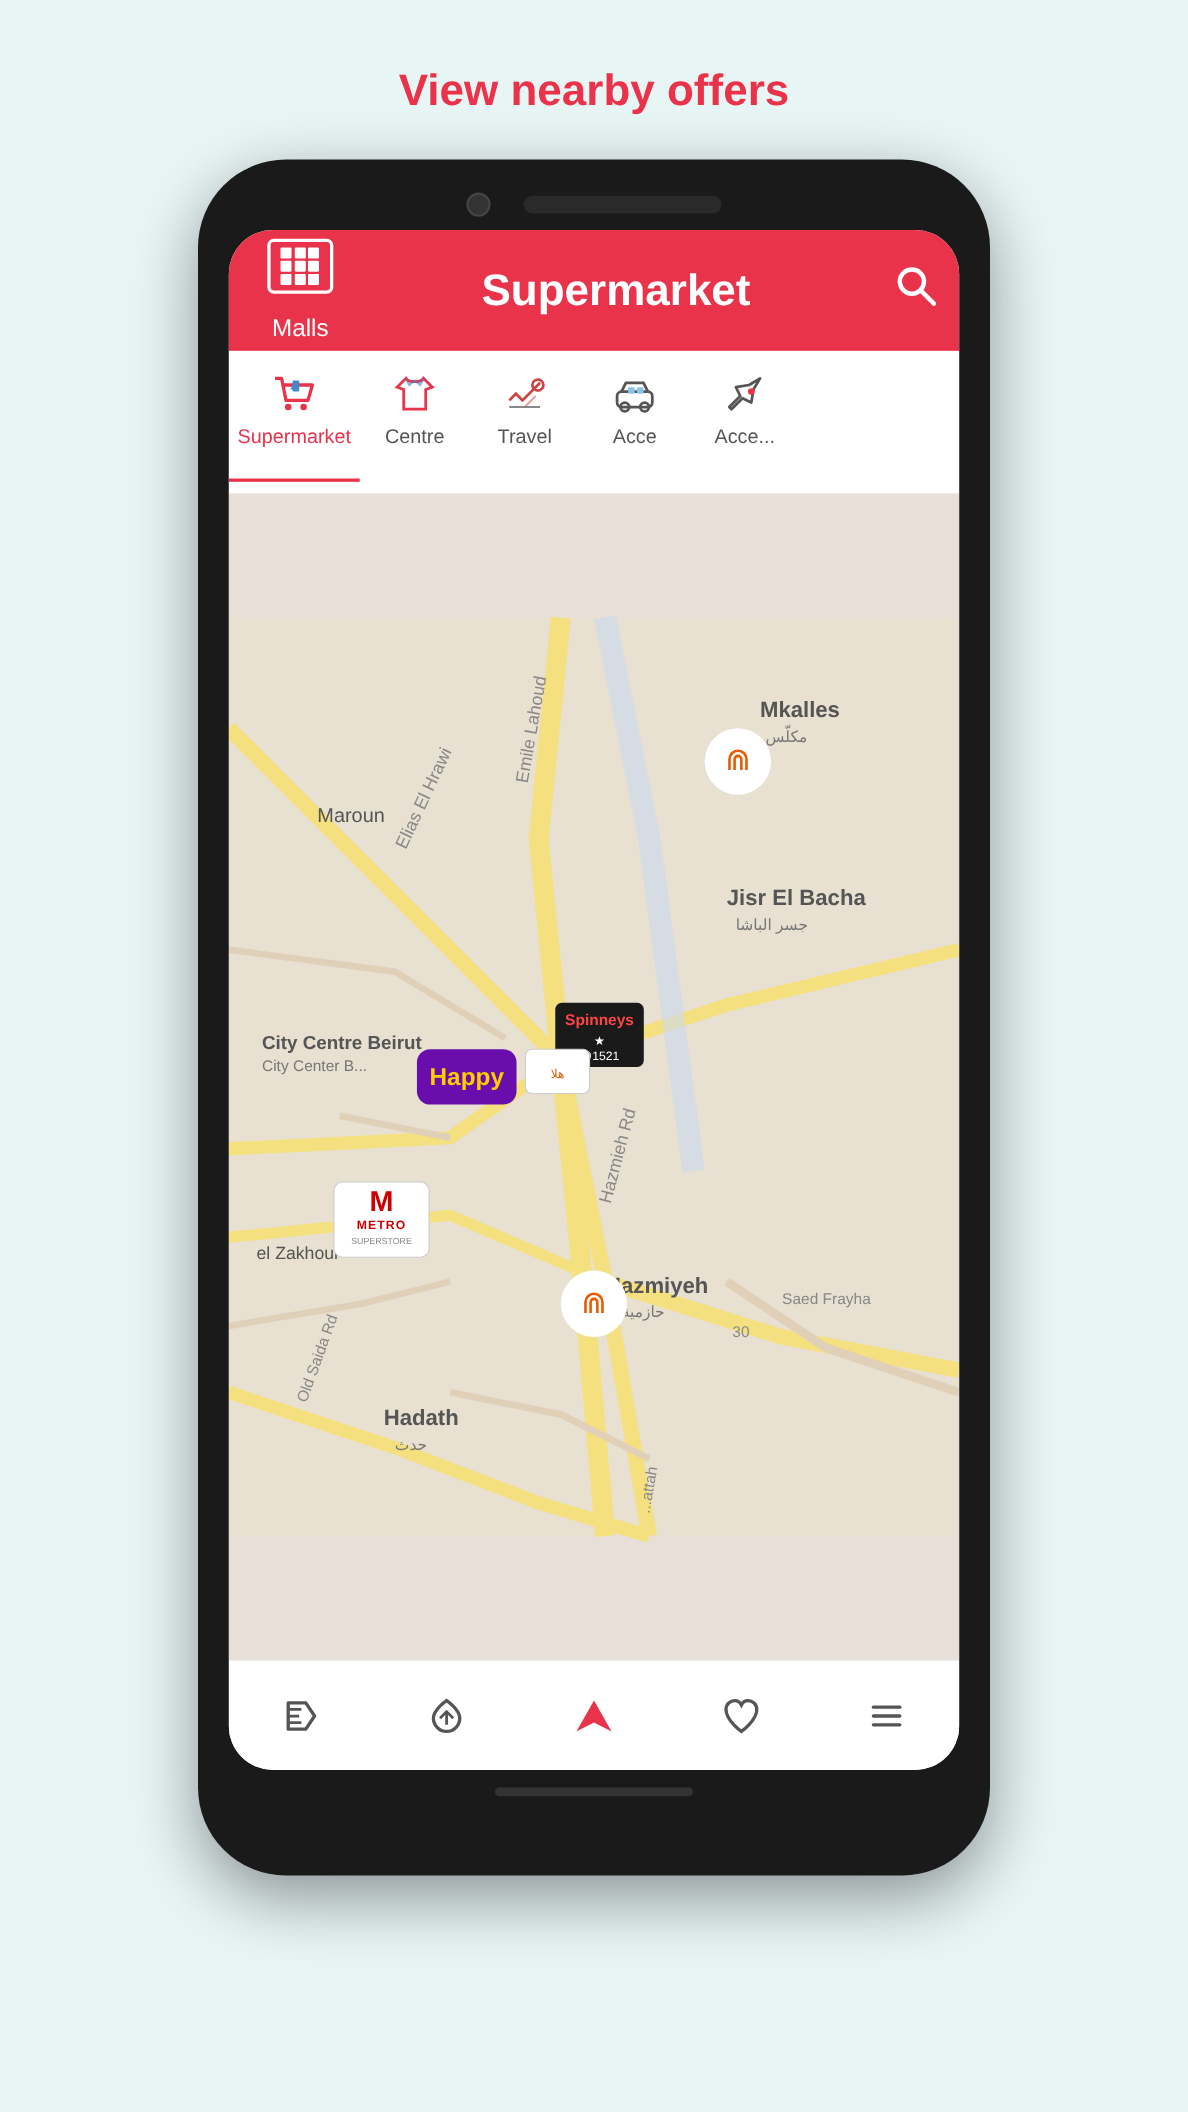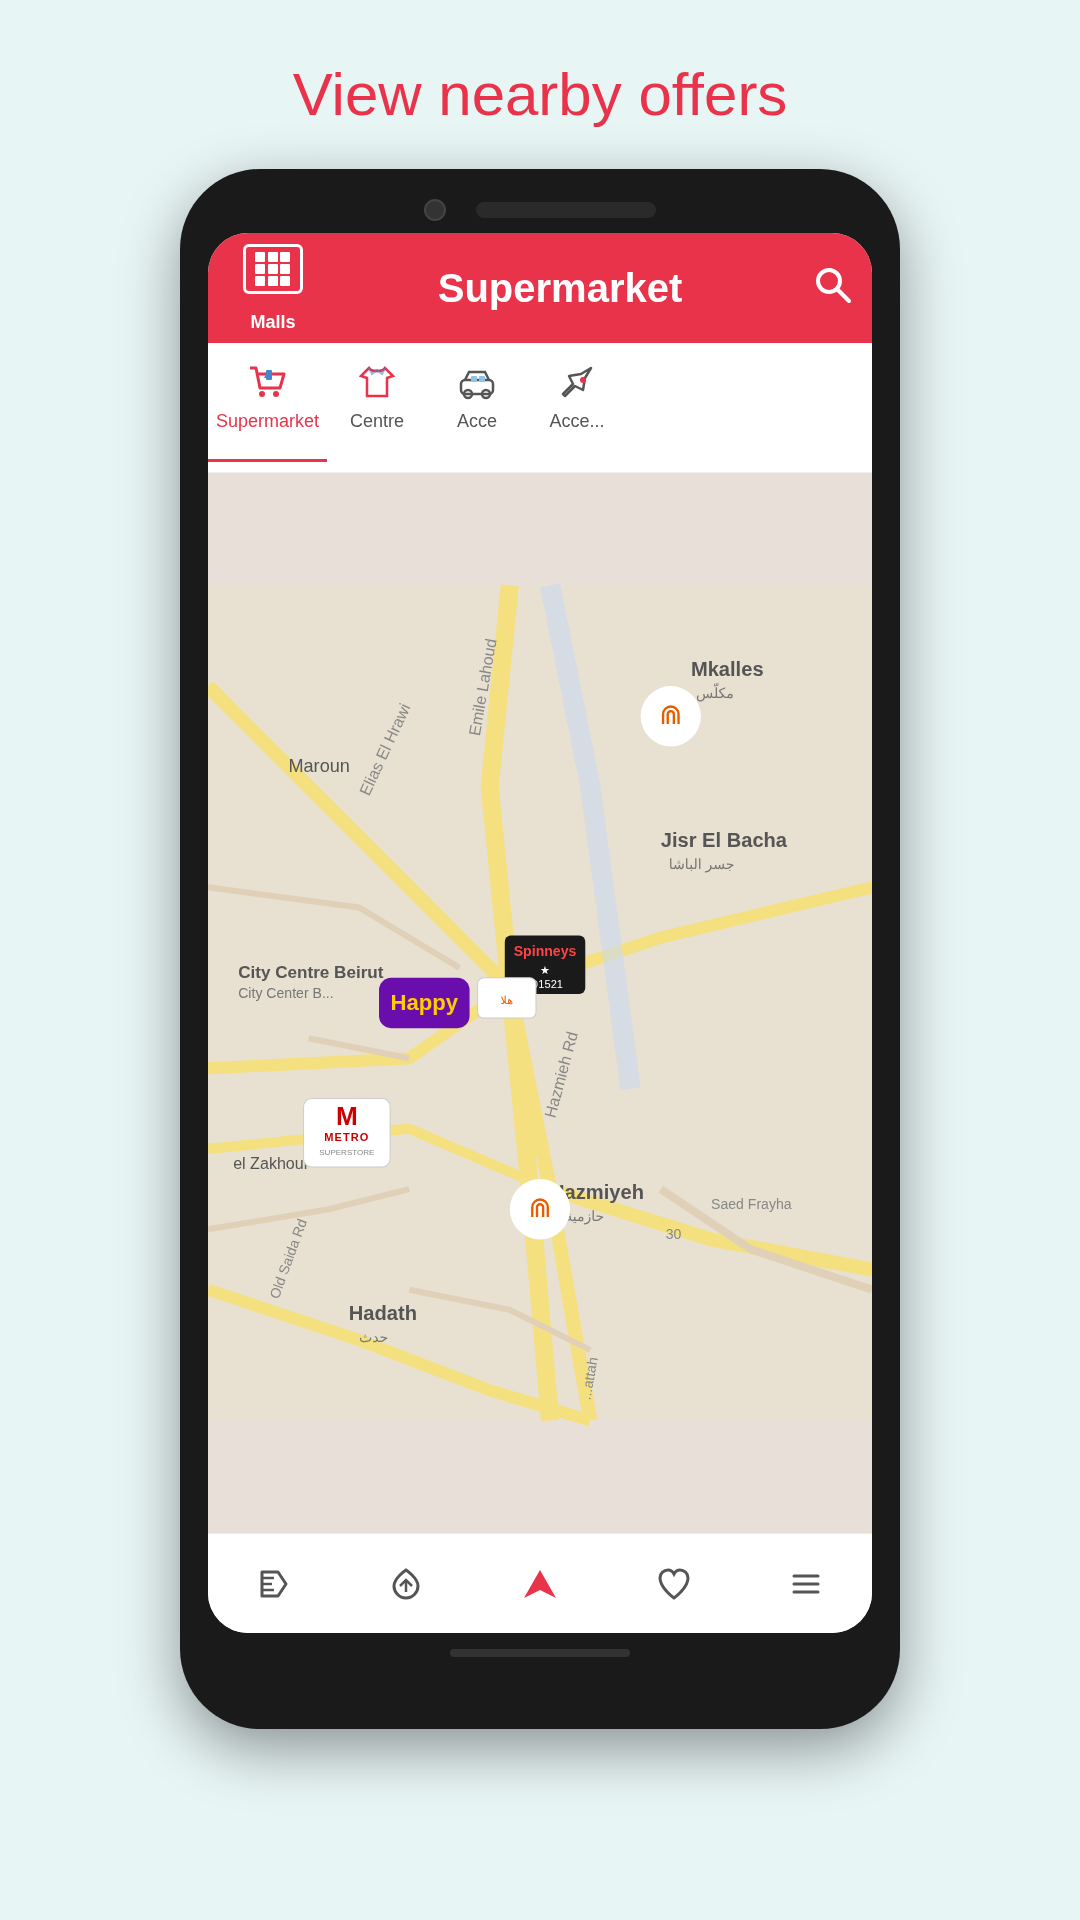--- a/index.html
+++ b/index.html
@@ -8,22 +8,22 @@
       display: flex;
       flex-direction: column;
       align-items: center;
       width: 1080px;
       min-height: 1920px;
       font-family: 'Arial', sans-serif;
       overflow: hidden;
     }
     .page-title {
       color: #e8334a;
-      font-size: 60px;
-      font-weight: normal;
+      font-size: 40px;
+      font-weight: bold;
       margin-top: 60px;
       margin-bottom: 40px;
     }
     
     .phone-frame {
       width: 720px;
       height: 1560px;
       background: #1a1a1a;
       border-radius: 80px;
       padding: 30px 28px;
@@ -91,22 +91,22 @@
       width: 36px;
     }
     .logo-cell {
       width: 10px;
       height: 10px;
       background: white;
       border-radius: 1px;
     }
     .logo-text {
       color: white;
-      font-size: 18px;
-      font-weight: bold;
+      font-size: 22px;
+      font-weight: normal;
       margin-top: 14px;
     }
     .header-title {
       flex: 1;
       text-align: center;
       color: white;
       font-size: 40px;
       font-weight: bold;
     }
     .header-search {
@@ -255,20 +255,31 @@
             <path d="M14,8 L6,16 L12,18 L12,36 L32,36 L32,18 L38,16 L30,8 C28,12 16,12 14,8Z" fill="none" stroke="#e8334a" stroke-width="2.5"></path>
             <path d="M14,8 C16,12 28,12 30,8" fill="none" stroke="#e8334a" stroke-width="2.5"></path>
             <path d="M14,8 L17,14 L22,10 L27,14 L30,8" fill="none" stroke="#4488cc" stroke-width="2" opacity="0.6"></path>
           </svg>
         </div>
         <span class="tab-label">Centre</span>
       </div>
       <div class="category-tab">
         <div class="tab-icon">
           <svg width="44" height="44" viewBox="0 0 44 44">
+            <path d="M8,28 L14,22 L20,28 L36,12" fill="none" stroke="#cc4444" stroke-width="2.5"></path>
+            <circle cx="34" cy="14" r="5" fill="none" stroke="#cc4444" stroke-width="2.5"></circle>
+            <path d="M22,34 L32,24" fill="none" stroke="#cc4444" stroke-width="2" opacity="0.5"></path>
+            <line x1="8" y1="34" x2="36" y2="34" stroke="#888" stroke-width="2"></line>
+          </svg>
+        </div>
+        <span class="tab-label">Travel</span>
+      </div>
+      <div class="category-tab">
+        <div class="tab-icon">
+          <svg width="44" height="44" viewBox="0 0 44 44">
             <rect x="6" y="20" width="32" height="14" rx="4" fill="none" stroke="#555" stroke-width="2.5"></rect>
             <path d="M10,20 L14,12 L30,12 L34,20" fill="none" stroke="#555" stroke-width="2.5"></path>
             <circle cx="13" cy="34" r="4" fill="none" stroke="#555" stroke-width="2.5"></circle>
             <circle cx="31" cy="34" r="4" fill="none" stroke="#555" stroke-width="2.5"></circle>
             <rect x="16" y="16" width="6" height="6" rx="1" fill="#8bc4e8"></rect>
             <rect x="24" y="16" width="6" height="6" rx="1" fill="#8bc4e8"></rect>
           </svg>
         </div>
         <span class="tab-label">Acce</span>
       </div>

